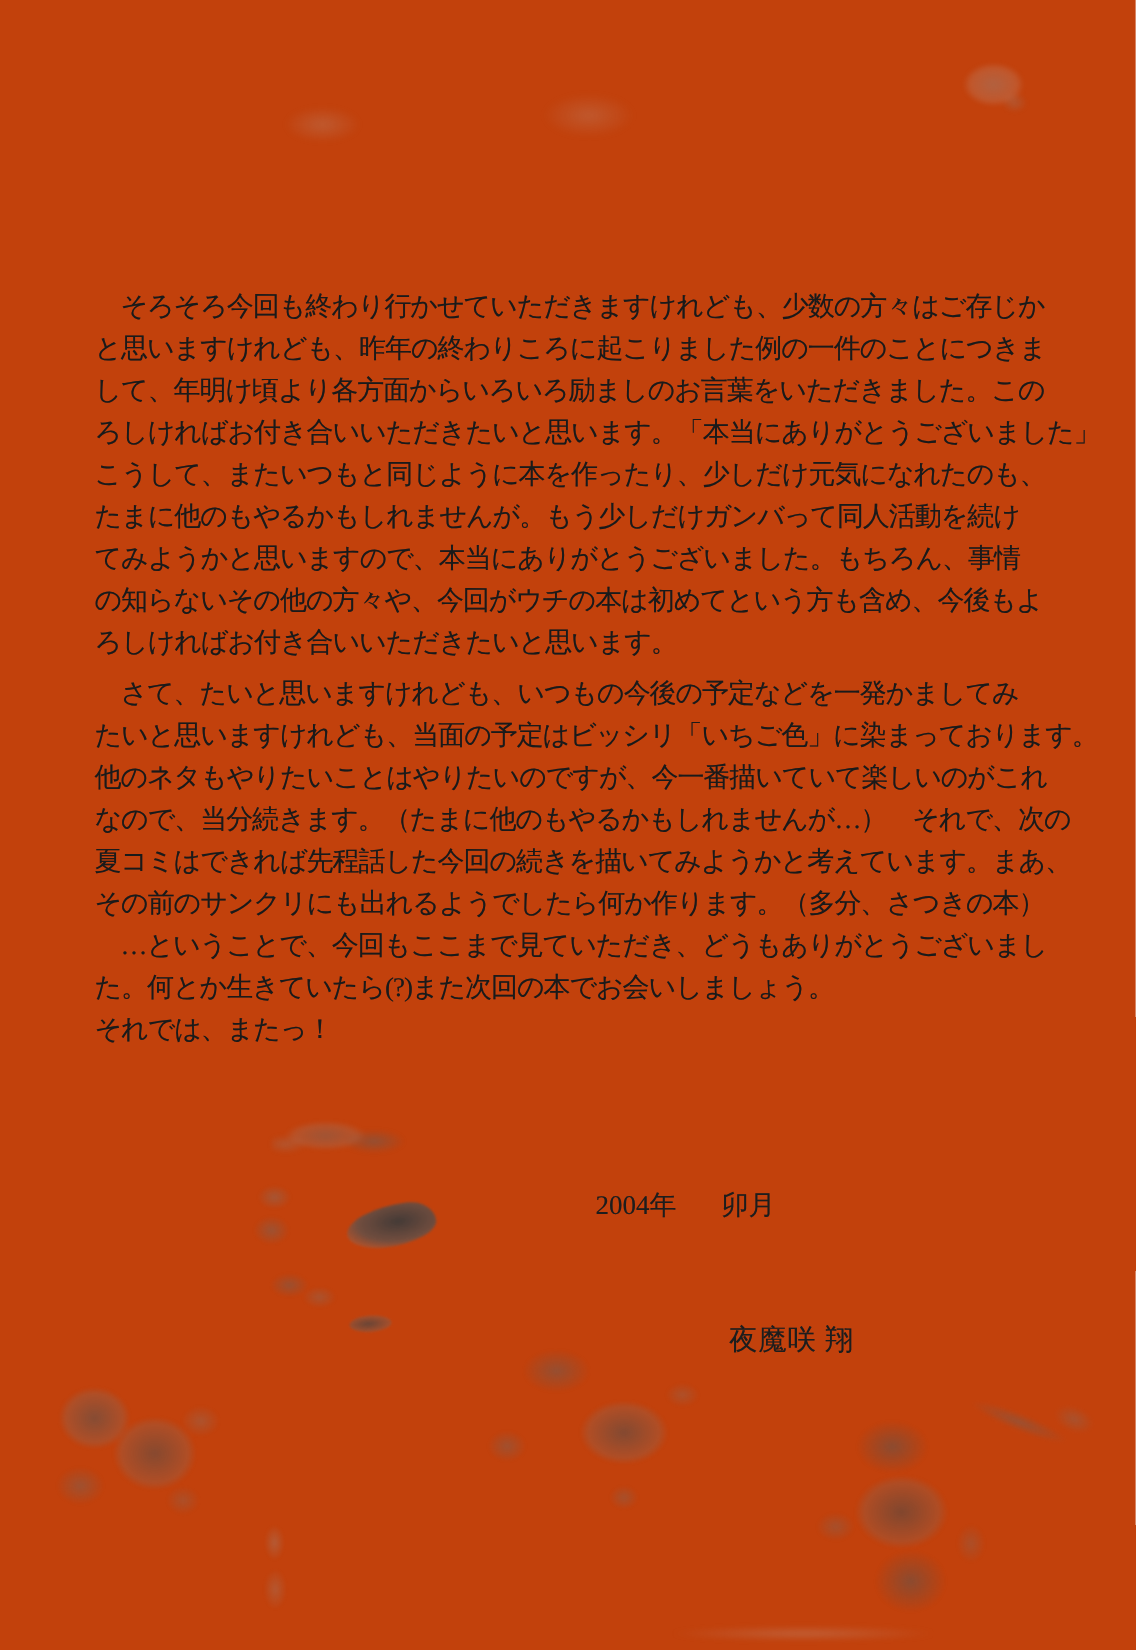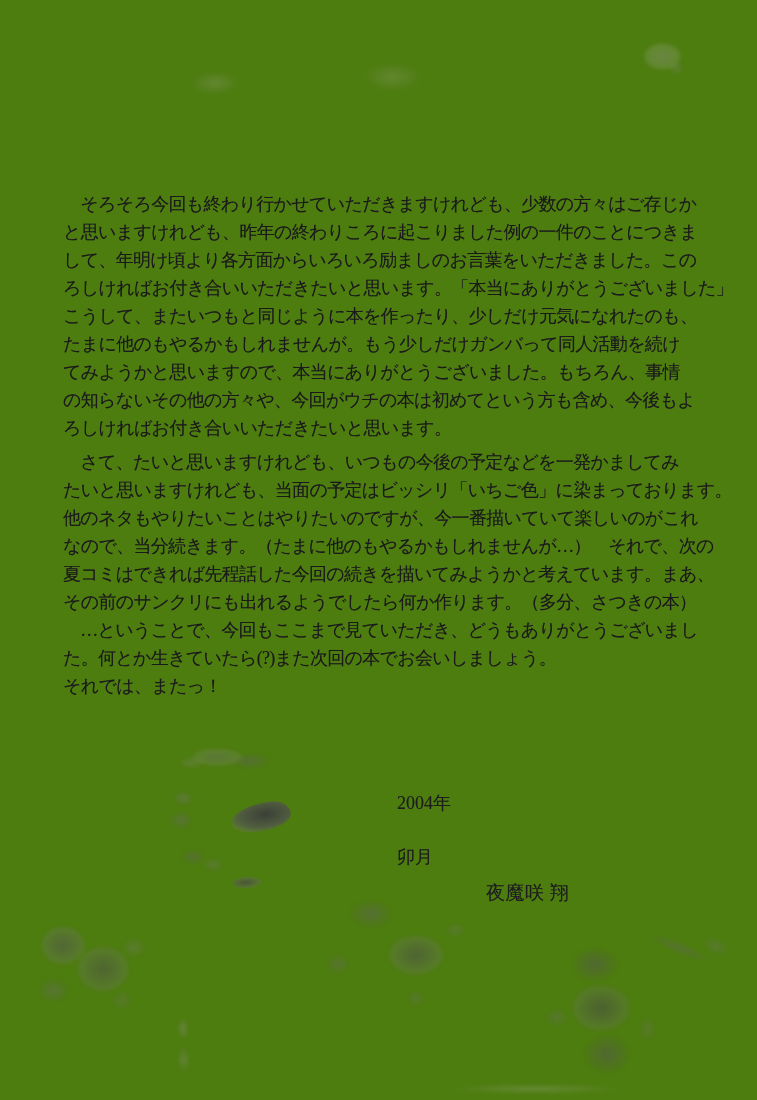--- a/index.html
+++ b/index.html
@@ -3,41 +3,40 @@
 <meta charset="utf-8">
 <style>
   html,body{margin:0;padding:0;}
   body{
     width:757px;height:1100px;
     background:#ffffff;
     font-family:"Liberation Serif","DejaVu Serif",serif;
   }
   .page{
     position:relative;width:757px;height:1100px;
-    background:#4d7c0f;overflow:hidden;
+    background:#c2410c;overflow:hidden;
   }
   
   .afterword{
     position:absolute;left:63px;top:190px;width:645px;
     color:#1a1a1a;font-size:18px;line-height:28px;
     letter-spacing:-0.7px;
     text-shadow:0 0 .4px rgba(40,40,40,.55);
   }
   .para{margin:0;}
   .para.p2{margin-top:6px;}
   .para.p3{}
   .line{white-space:nowrap;}
   .line.signoff{text-align:left;padding-right:18px;white-space:normal;}
   
   .date-line{
     position:absolute;left:397px;top:791px;
     display:flex;gap:30px;
     color:#1d1d1d;font-size:18px;letter-spacing:0;
     text-shadow:0 0 .4px rgba(40,40,40,.5);
-    flex-direction:column;
   }
   .author{
     position:absolute;left:486px;top:864px;
     color:#1d1d1d;font-size:19px;letter-spacing:.5px;
     text-shadow:0 0 .4px rgba(40,40,40,.5);
     margin-top:16px;
   }
   
   .deco{position:absolute;pointer-events:none;}
   .smudge-top-left{

